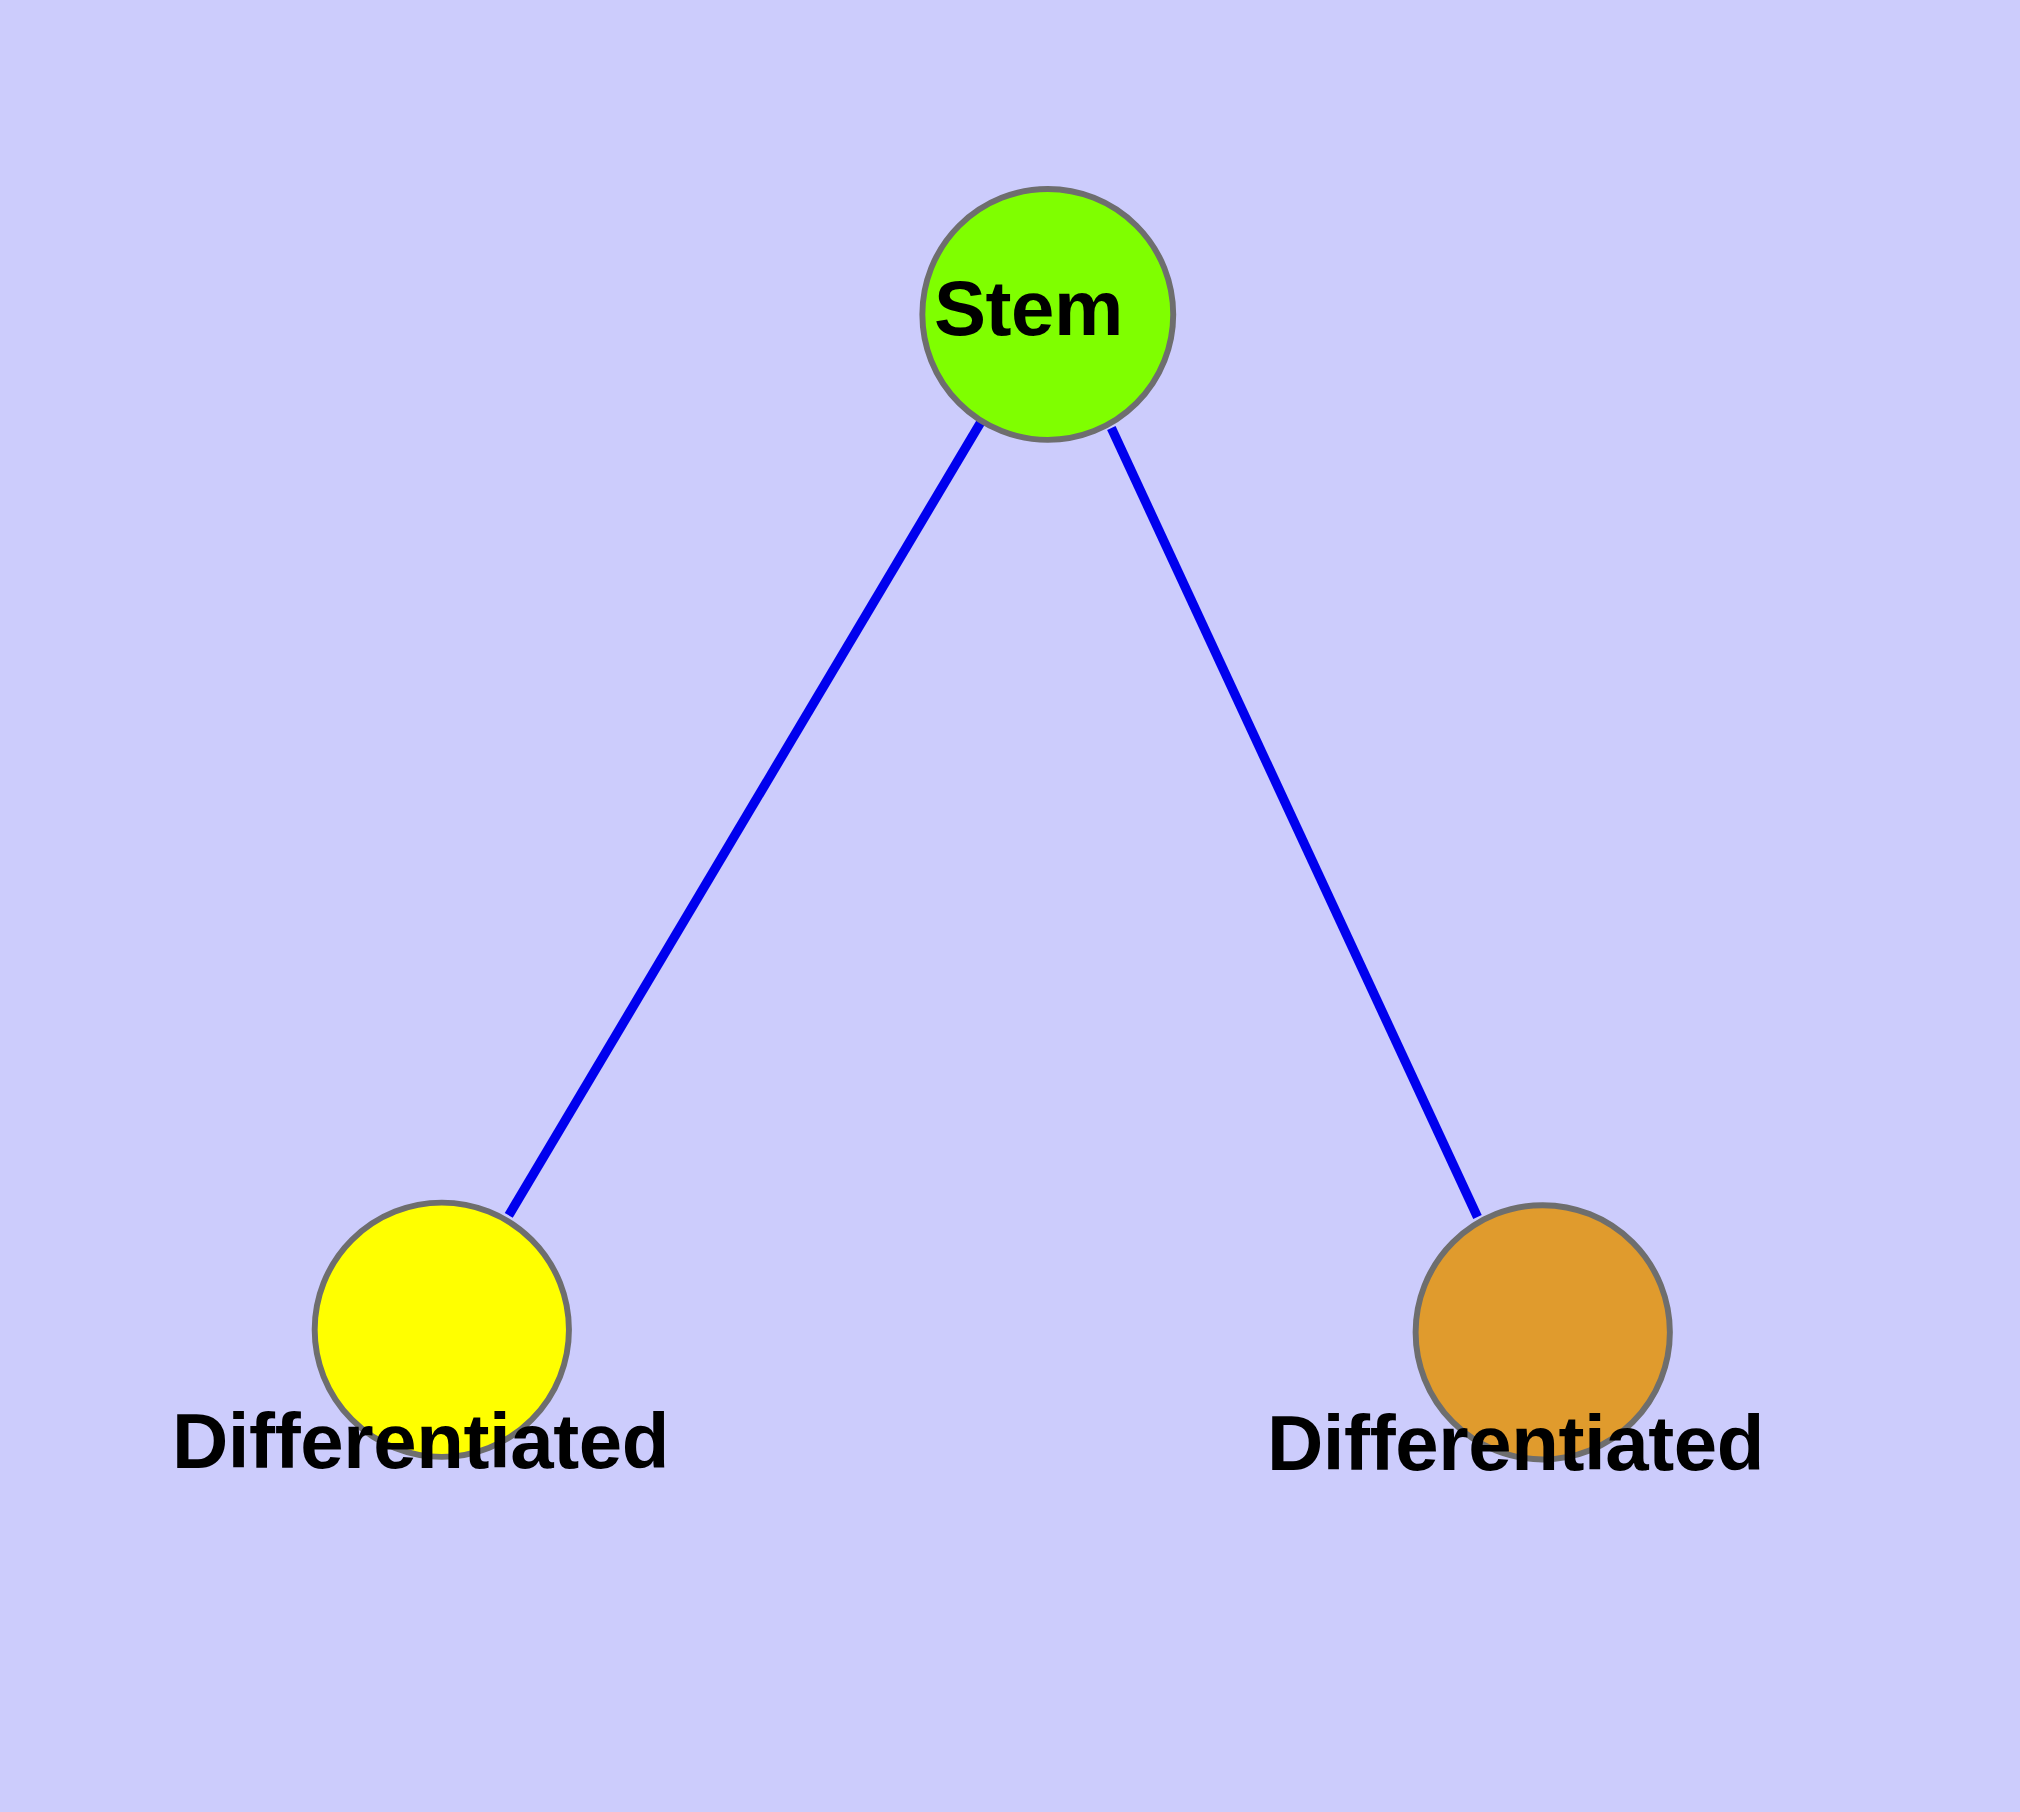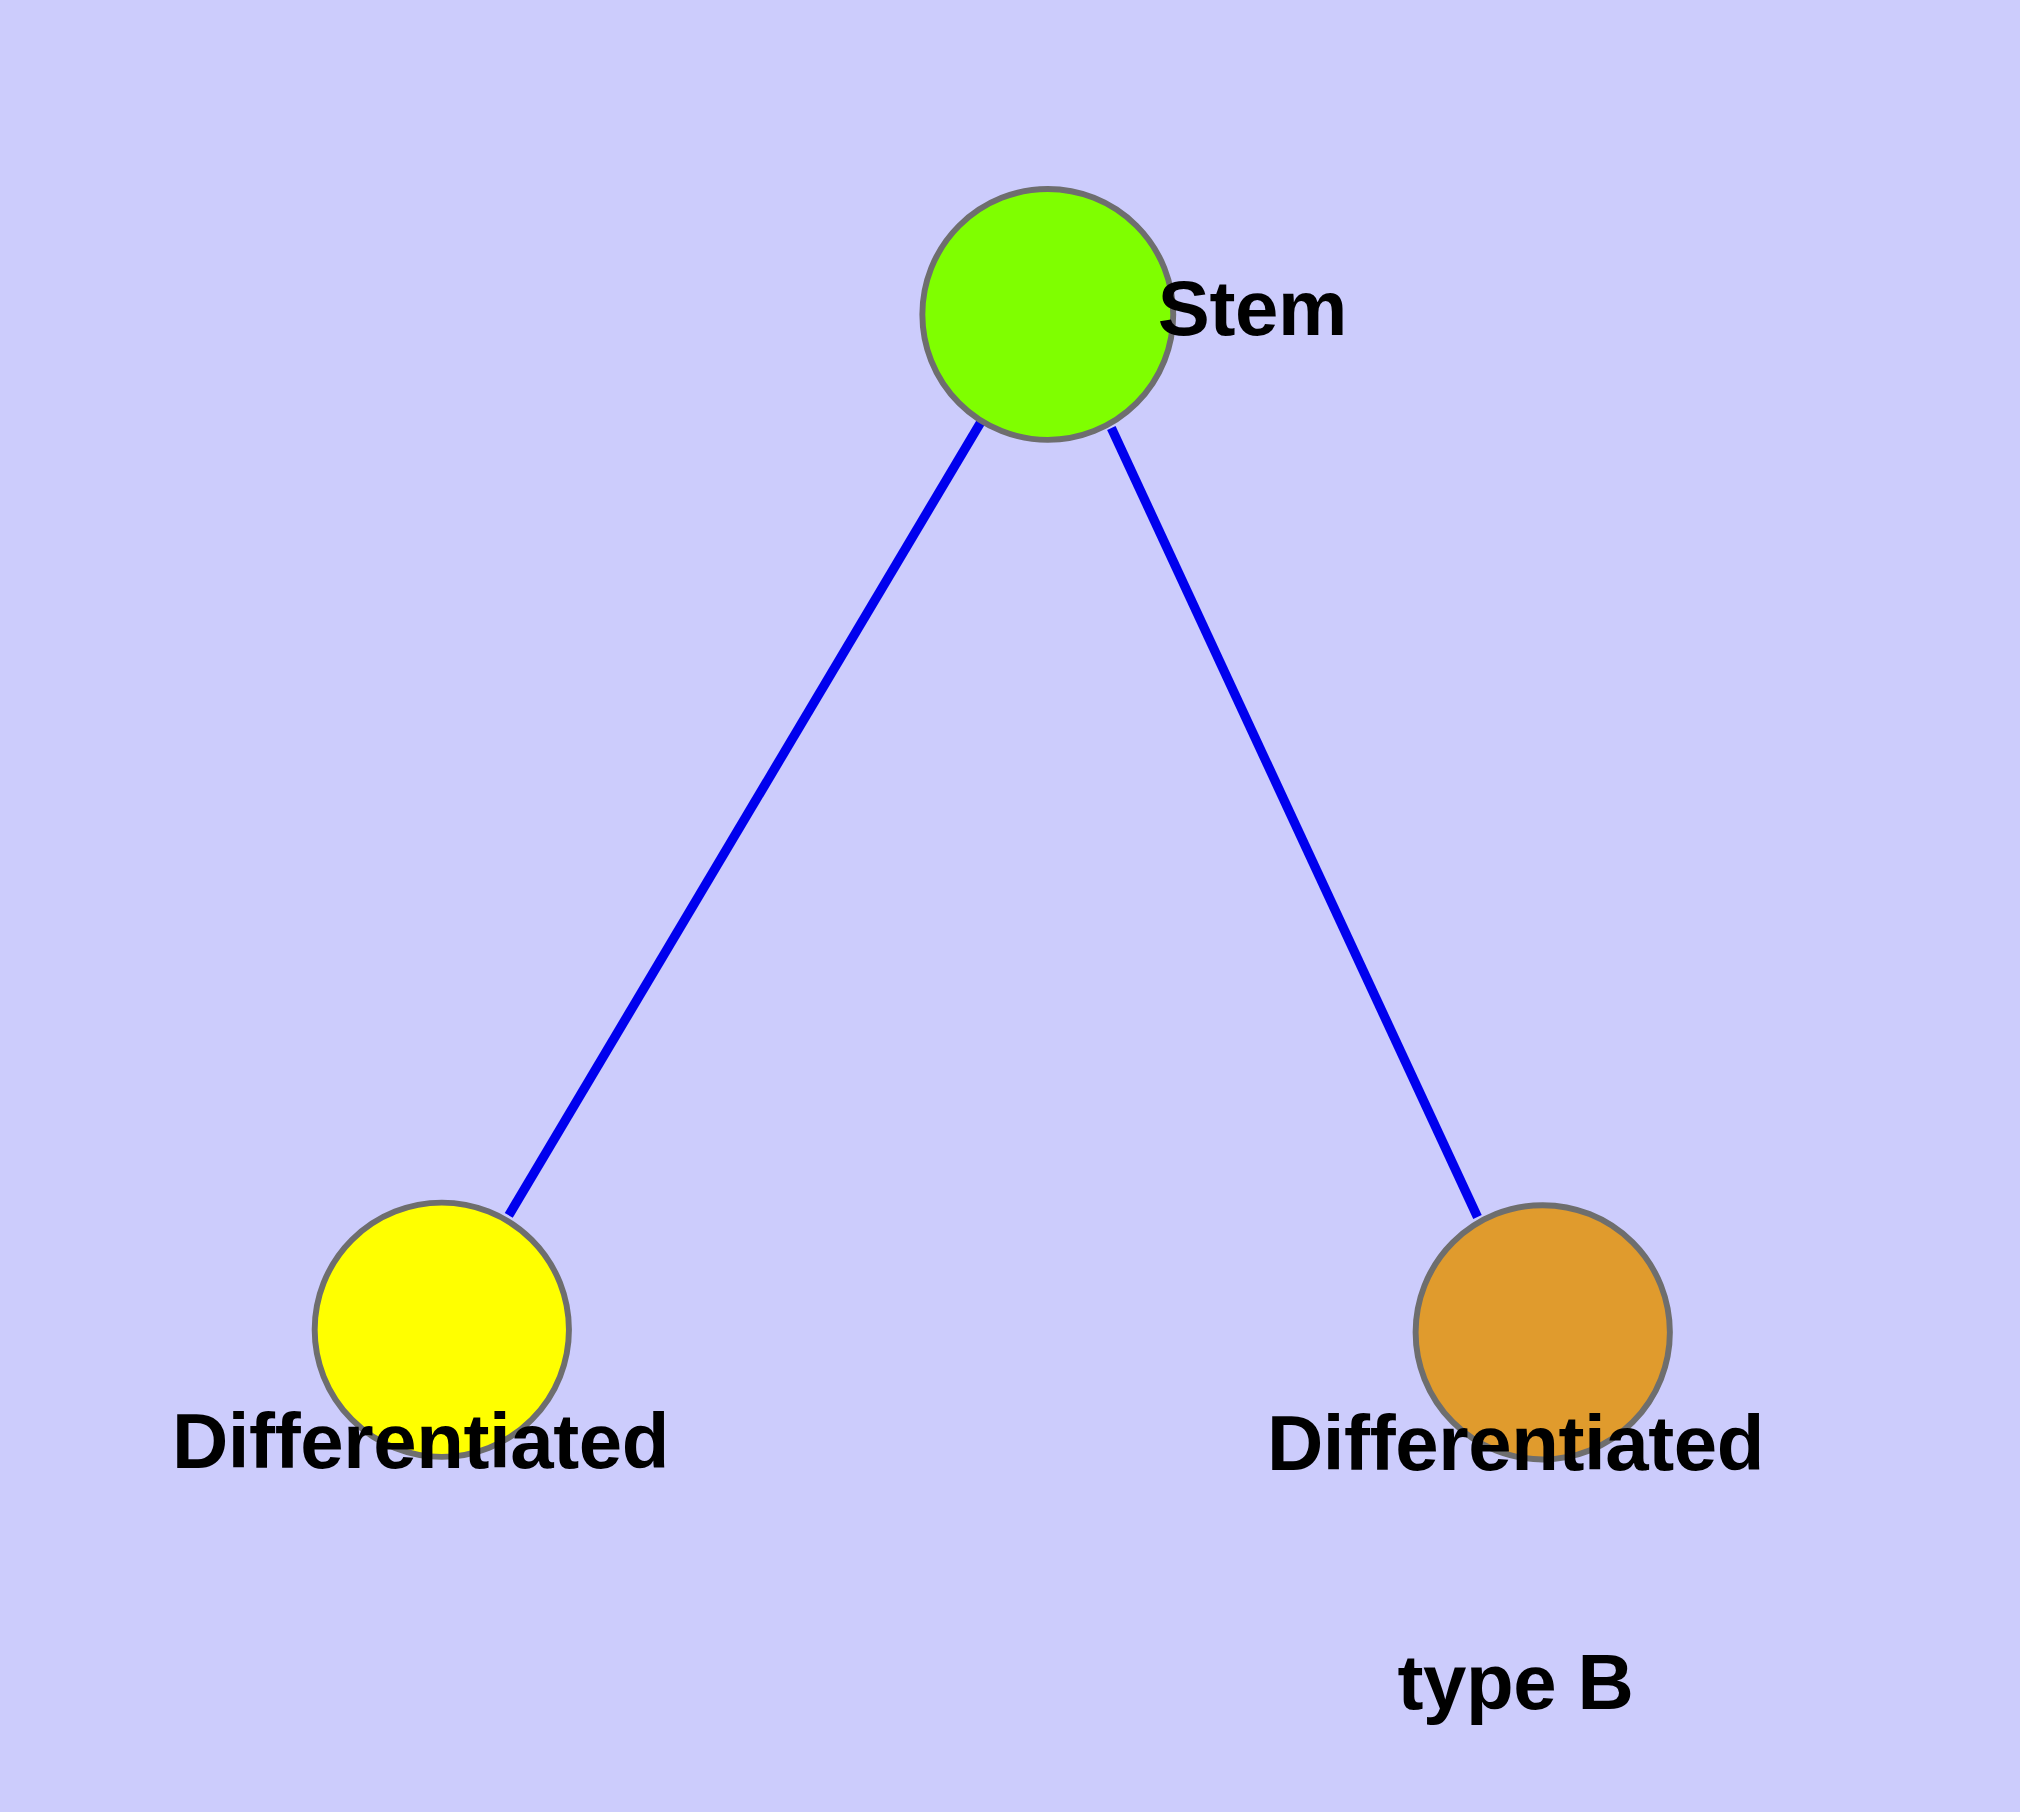--- a/index.html
+++ b/index.html
@@ -53,25 +53,24 @@
       <line x1="1157" y1="498" x2="600" y2="1434" stroke="#0000ee" stroke-width="11" stroke-linecap="butt"></line>
       <line x1="1311" y1="505" x2="1743" y2="1436" stroke="#0000ee" stroke-width="11" stroke-linecap="butt"></line>
     </g>
     <g>
       <circle cx="1236" cy="371" r="148" fill="#7fff00" stroke="#6e6e6e" stroke-width="7"></circle>
       <circle cx="521" cy="1569" r="150" fill="#ffff00" stroke="#6e6e6e" stroke-width="7"></circle>
       <circle cx="1820" cy="1572" r="150" fill="#e09b2d" stroke="#6e6e6e" stroke-width="7"></circle>
     </g>
   </svg>
 
-  <div class="node-label" style="left:838px; top:269px; width:509px;text-align:right;">Stem</div>
+  <div class="node-label" style="left:774px; top:269px; width:509px;">Stem</div>
 
   <div class="node-caption" style="left:124px; top:1243px; width:593px;">
     <div>Differentiated</div>
   </div>
 
   <div class="node-caption" style="left:1219px; top:1245px; width:593px;">
     <div>Differentiated</div>
-    <div>type B</div>
   </div>
 
 </div>
 
 
 </body></html>

